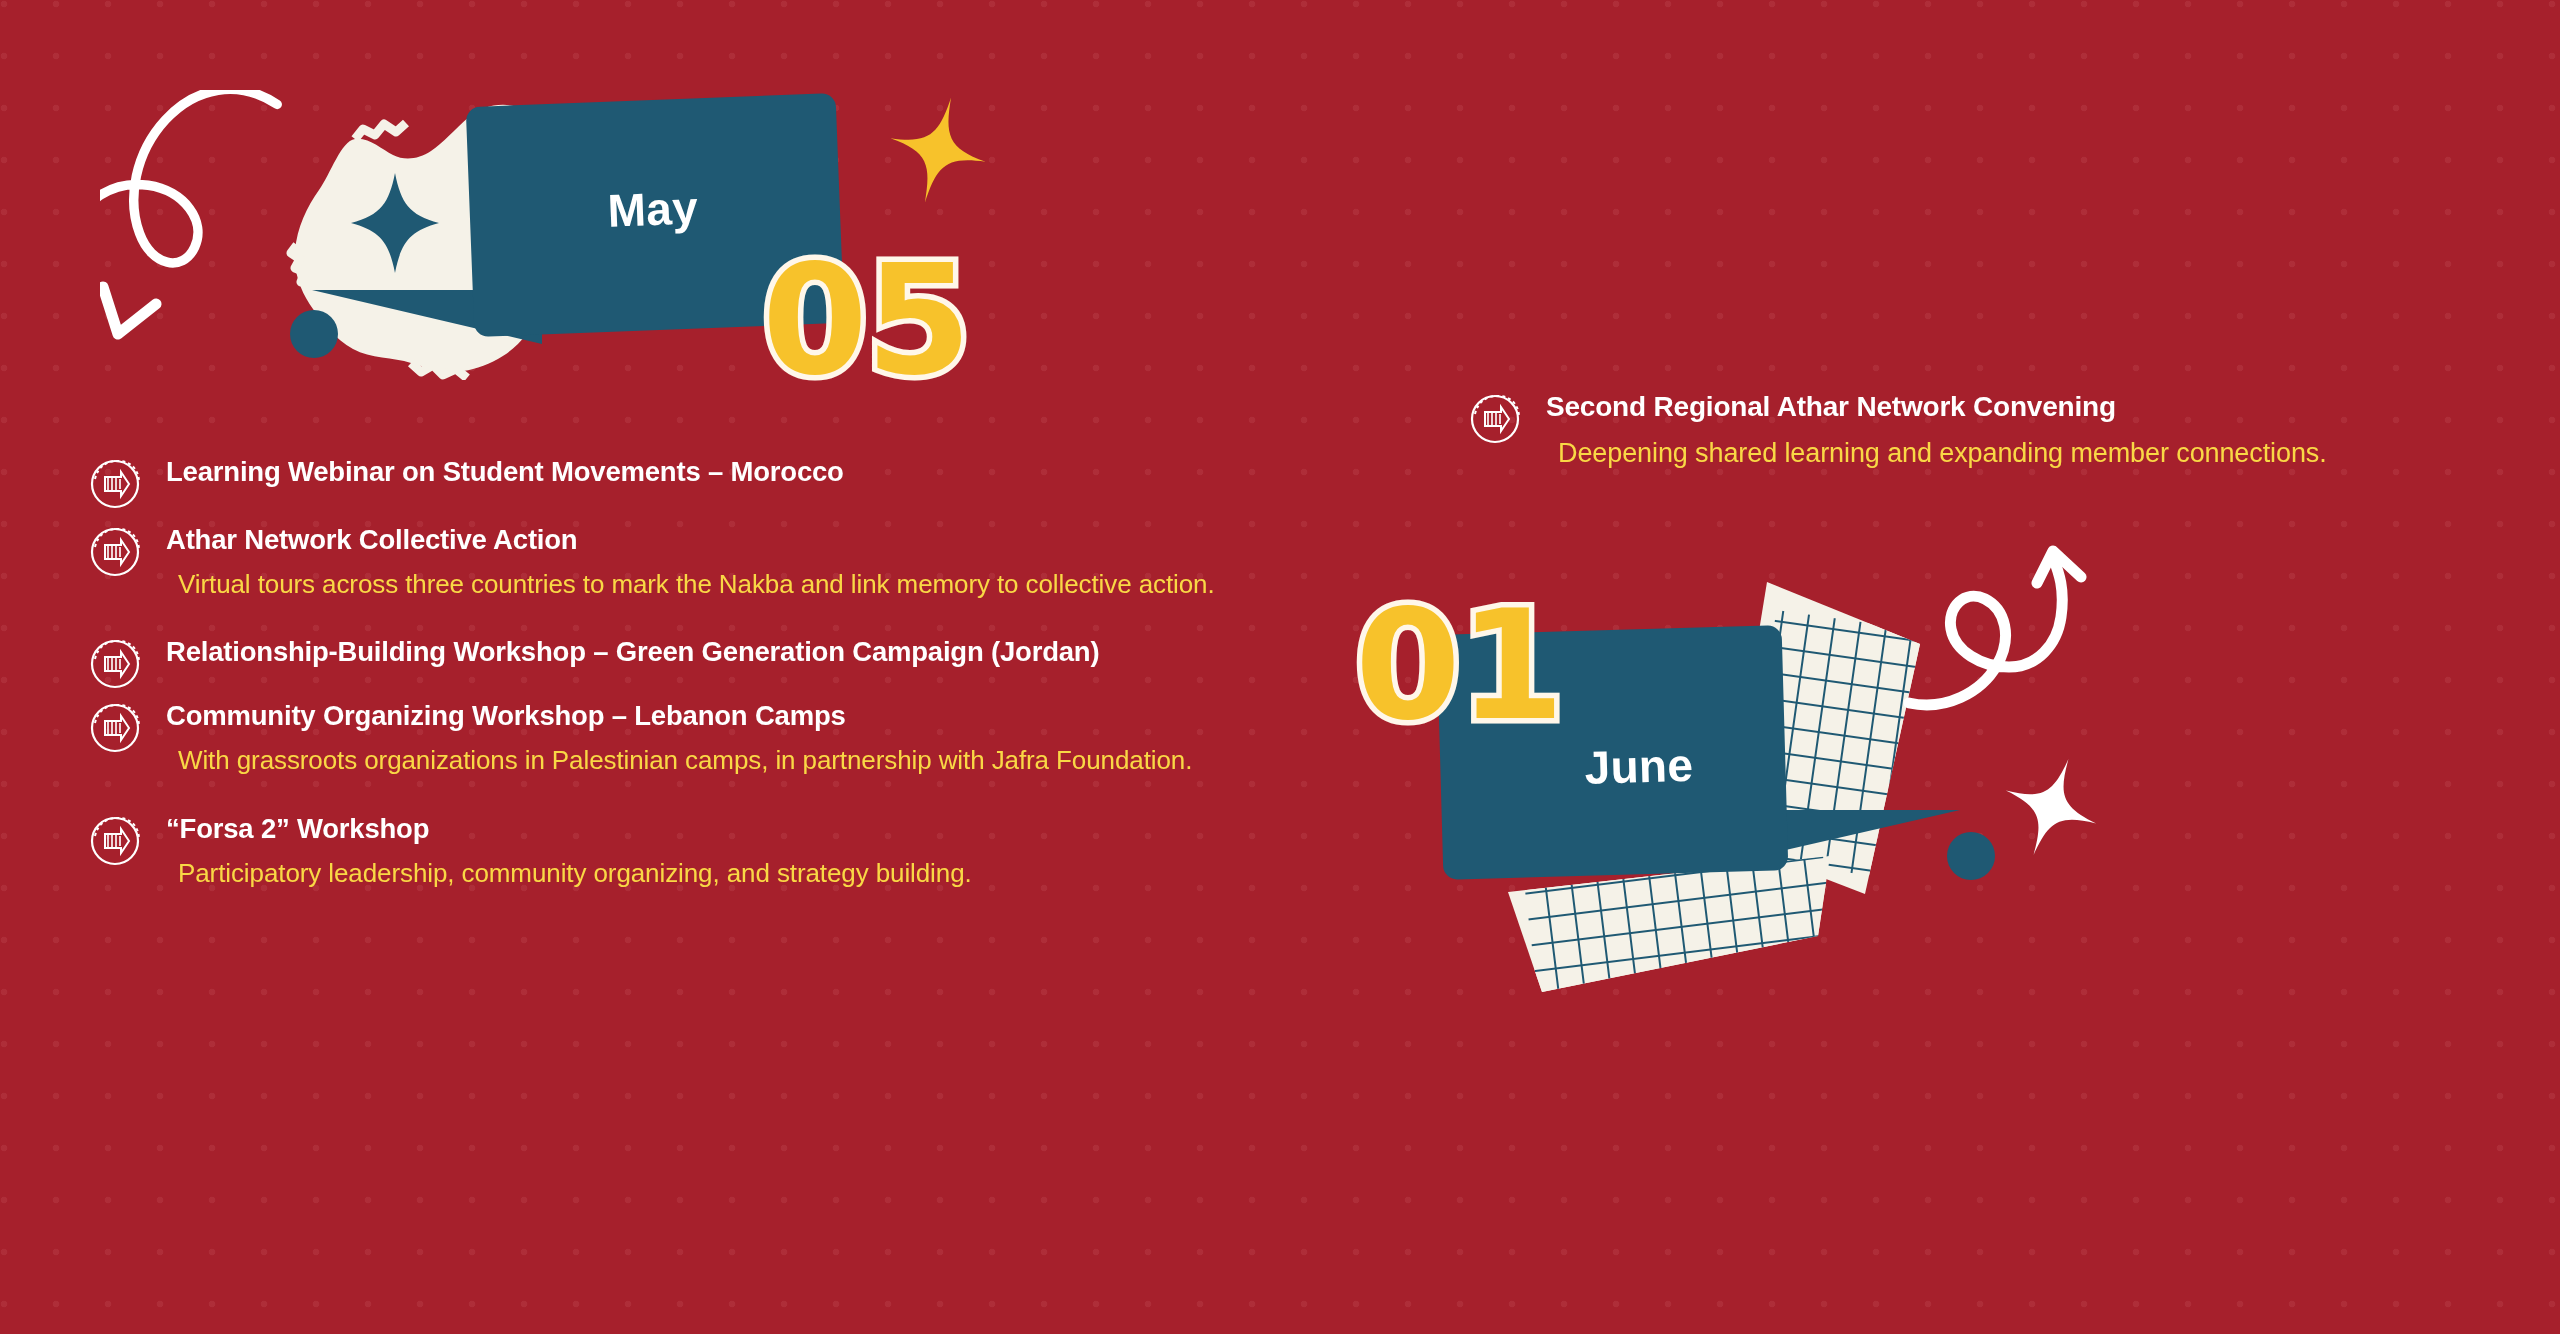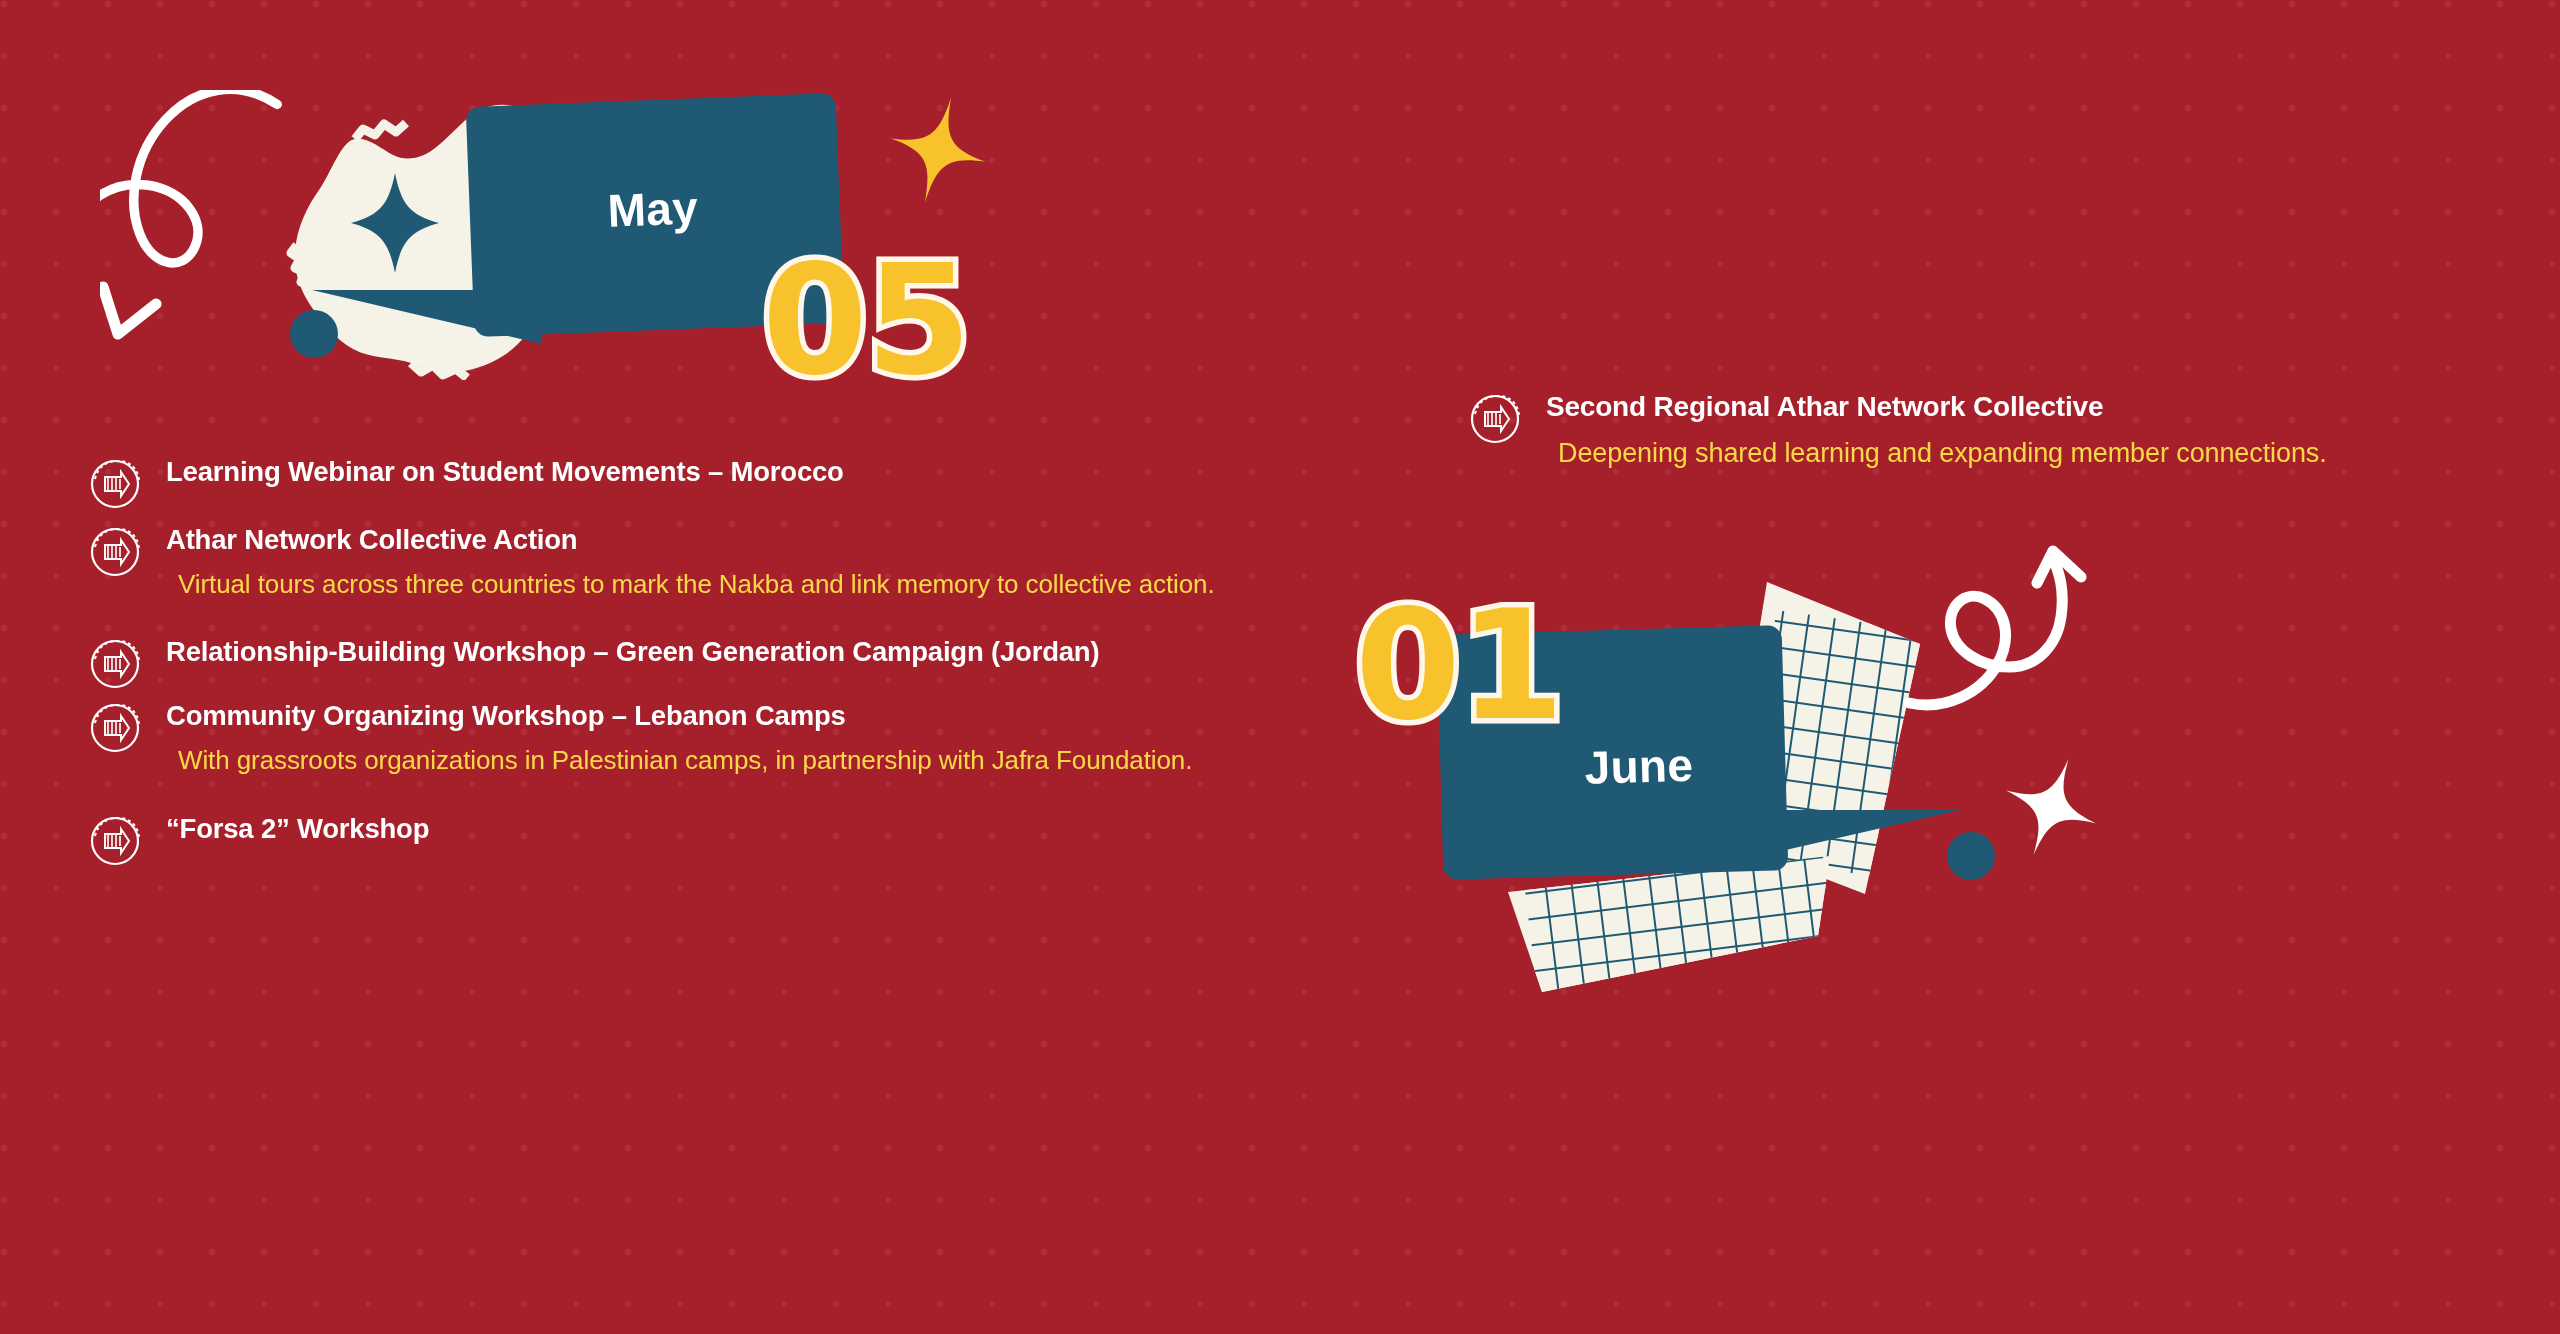--- a/index.html
+++ b/index.html
@@ -272,30 +272,31 @@
     </div>
 
     <div class="event-item" style="margin-bottom:0;">
       <svg class="event-icon" viewBox="0 0 54 54">
         <circle cx="27" cy="27" r="23" fill="none" stroke="#FFFFFF" stroke-width="2.2"></circle>
         <path d="M7,22 C10,9 20,3 32,4 C44,5 51,14 51,25" fill="none" stroke="#FFFFFF" stroke-width="2" stroke-dasharray="3 3"></path>
         <path d="M17,20 L33,20 L33,15 L41,27 L33,39 L33,34 L17,34 Z" fill="none" stroke="#FFFFFF" stroke-width="2"></path>
         <path d="M20,21 L20,33 M24,21 L24,33 M28,21 L28,33 M32,22 L32,32" stroke="#FFFFFF" stroke-width="1.6"></path>
       </svg>
       <p class="event-title">“Forsa 2” Workshop</p>
+      <p class="event-desc">Participatory leadership, community organizing, and strategy building.</p>
     </div>
 
   </div>
 
   <div class="event-list" id="right-list">
     <div class="event-item">
       <svg class="event-icon" viewBox="0 0 54 54">
         <circle cx="27" cy="27" r="23" fill="none" stroke="#FFFFFF" stroke-width="2.2"></circle>
         <path d="M7,22 C10,9 20,3 32,4 C44,5 51,14 51,25" fill="none" stroke="#FFFFFF" stroke-width="2" stroke-dasharray="3 3"></path>
         <path d="M17,20 L33,20 L33,15 L41,27 L33,39 L33,34 L17,34 Z" fill="none" stroke="#FFFFFF" stroke-width="2"></path>
         <path d="M20,21 L20,33 M24,21 L24,33 M28,21 L28,33 M32,22 L32,32" stroke="#FFFFFF" stroke-width="1.6"></path>
       </svg>
-      <p class="event-title">Second Regional Athar Network Collective</p>
+      <p class="event-title">Second Regional Athar Network Convening</p>
       <p class="event-desc">Deepening shared learning and expanding member connections.</p>
     </div>
   </div>
 
 </div>
 
 </body></html>

